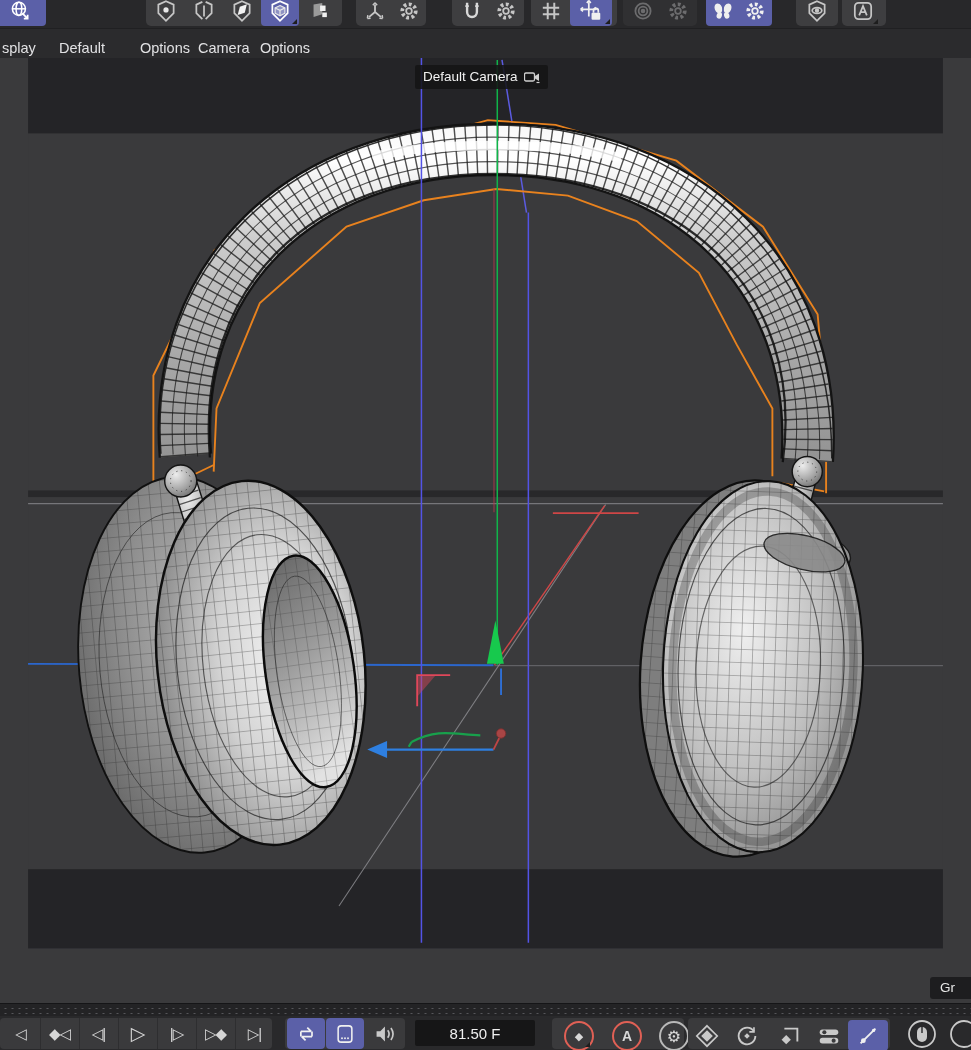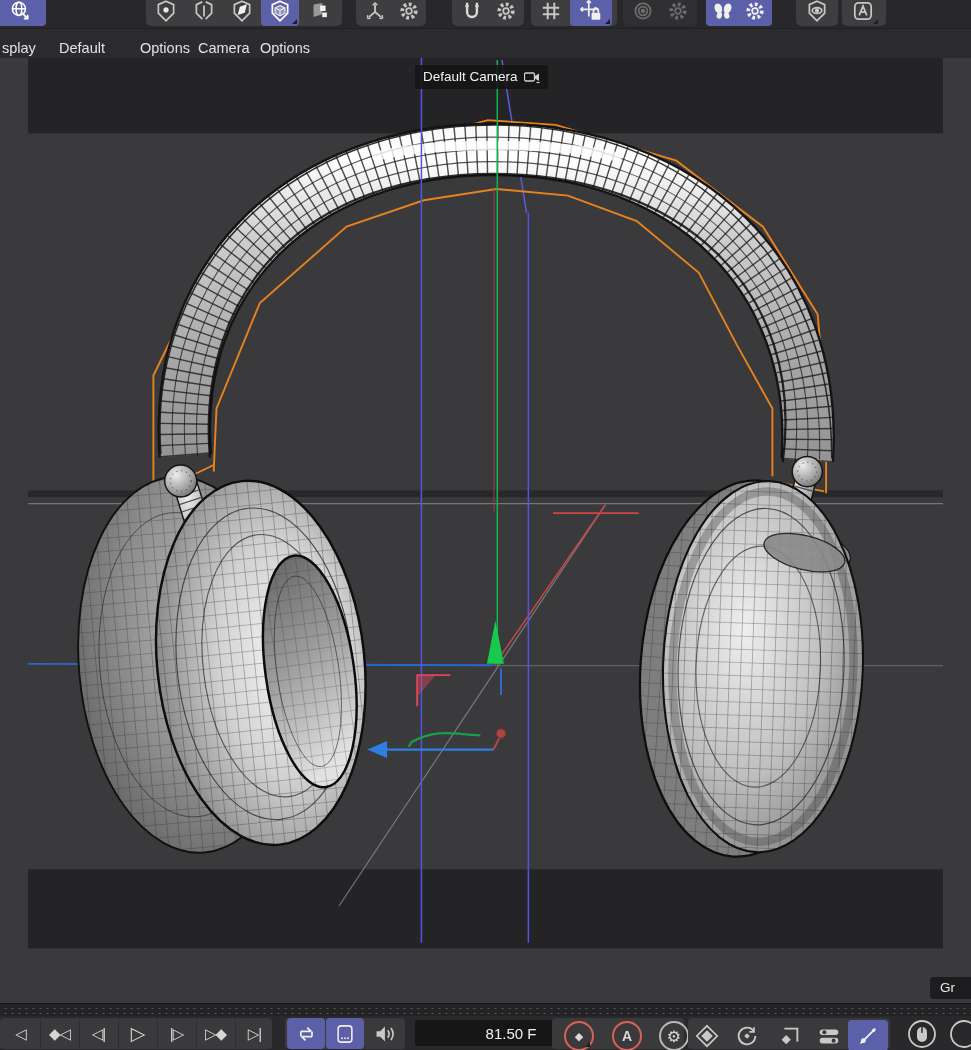--- a/index.html
+++ b/index.html
@@ -29,21 +29,21 @@
      background-image:radial-gradient(#56565a 0.9px, transparent 1.1px);background-size:7px 5px;background-position:2px 2px;
      border-top:1px solid #151517;box-sizing:border-box;}
   
   #transport{position:absolute;left:0;top:1016px;width:971px;height:34px;background:#29292b;}
   .bargroup{position:absolute;top:2px;height:31px;background:#3a3a3c;border-radius:4px;}
   .tp-btn{position:absolute;top:0px;width:39px;height:31px;color:#d6d6d6;font-size:15px;display:flex;
       align-items:center;justify-content:center;letter-spacing:-1px;border-right:1px solid #2e2e30;}
   .sq-btn{position:absolute;top:2px;width:38px;height:31px;display:flex;align-items:center;justify-content:center;border-radius:4px;}
   .sq-btn.blue{background:#5b60a8;}
   #frame-field{position:absolute;left:415px;top:4px;width:120px;height:26px;background:#161617;border-radius:2px;
-      color:#efefef;font-size:15px;display:flex;align-items:center;justify-content:center;padding-left:36px;}
+      color:#efefef;font-size:15px;display:flex;align-items:center;justify-content:center;}
   .keycircle{position:absolute;top:3px;width:30px;height:30px;border-radius:50%;border:2.2px solid #e06055;
       display:flex;align-items:center;justify-content:center;color:#d8d8d8;box-sizing:border-box;}
   .keycircle.gray{border-color:#b9b9b9;}
   .ringbtn{position:absolute;top:2px;width:34px;height:31px;display:flex;align-items:center;justify-content:center;}
   .ringbtn.blue{background:#5b60a8;border-radius:4px;}
 </style>
 </head>
 <body>
 
 <div id="app">

